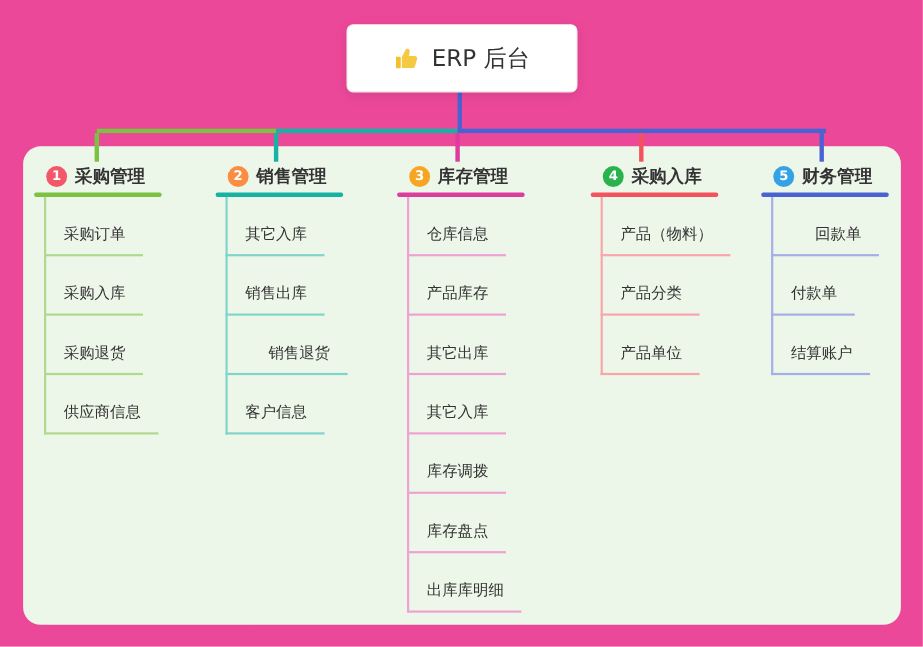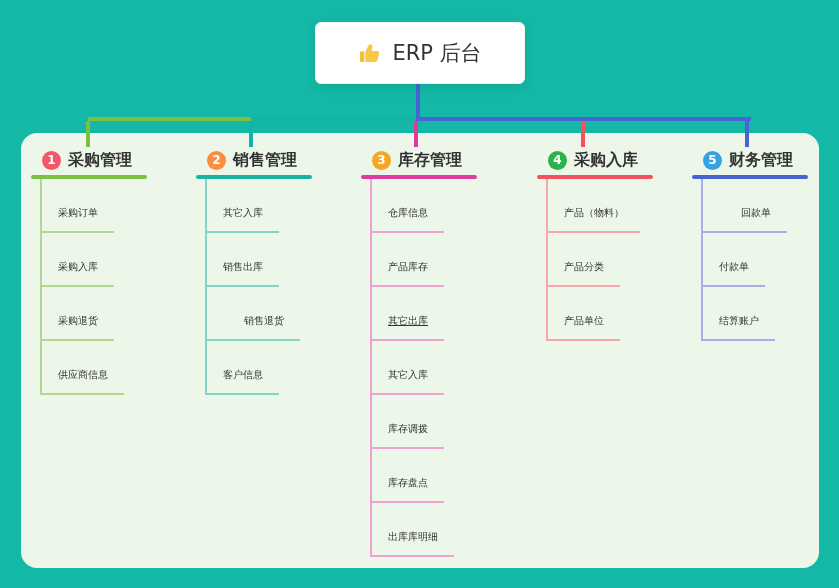--- a/index.html
+++ b/index.html
@@ -1,17 +1,17 @@
 <!DOCTYPE html>
 <html><head>
 <meta charset="utf-8">
 <style>
   html,body{margin:0;padding:0;background:#ffffff;}
   .canvas{
-    position:relative;width:839px;height:588px;background:#14b8a6;overflow:hidden;
+    position:relative;width:839px;height:588px;background:#ec4899;overflow:hidden;
     font-family:"DejaVu Sans","Liberation Sans",sans-serif;color:#333;
   }
   .panel{
     position:absolute;left:21px;top:133px;width:798px;height:435px;
     background:#edf7e9;border-radius:16px;
   }
   .ln{position:absolute;}
   .root-card{
     position:absolute;left:315px;top:22px;width:208px;height:60px;
     background:#ffffff;border:1px solid #f1f1f1;border-radius:6px;
@@ -24,21 +24,21 @@
     position:absolute;display:flex;align-items:center;gap:7px;height:22px;
     font-size:16px;font-weight:600;color:#333;cursor:pointer;white-space:nowrap;
   }
   .badge{
     width:19px;height:19px;border-radius:50%;color:#fff;flex:0 0 19px;
     font-size:12px;font-weight:700;display:flex;align-items:center;justify-content:center;
   }
   .underline{position:absolute;height:4px;border-radius:2px;}
   .vline{position:absolute;width:2px;}
   .child{
-    position:absolute;font-size:10px;line-height:20px;color:#333;
+    position:absolute;font-size:14px;line-height:20px;color:#333;
     padding:0 16px 8px 18px;border-bottom:2px solid;white-space:nowrap;cursor:pointer;
   }
 </style>
 </head>
 <body>
 
 <div class="canvas">
   <div class="panel"></div>
 
   <div id="connectors">
@@ -90,21 +90,21 @@
       </div>
       <div>
         <div class="branch-title" style="left: 372px; top: 149px;">
           <span class="badge" style="background: rgb(246, 166, 35);">3</span>
           <span>库存管理</span>
         </div>
         <div class="underline" style="left: 361px; top: 175px; width: 116px; background: rgb(221, 59, 158);"></div>
         <div class="vline" style="left: 370px; top: 179px; height: 378px; background: rgb(239, 162, 209);"></div>
         <div class="child" style="left: 370px; top: 203px; border-bottom-color: rgb(239, 162, 209);">仓库信息</div>
         <div class="child" style="left: 370px; top: 257px; border-bottom-color: rgb(239, 162, 209);">产品库存</div>
-        <div class="child" style="left: 370px; top: 311px; border-bottom-color: rgb(239, 162, 209); text-decoration: underline;">其它出库</div>
+        <div class="child" style="left: 370px; top: 311px; border-bottom-color: rgb(239, 162, 209);">其它出库</div>
         <div class="child" style="left: 370px; top: 365px; border-bottom-color: rgb(239, 162, 209);">其它入库</div>
         <div class="child" style="left: 370px; top: 419px; border-bottom-color: rgb(239, 162, 209);">库存调拨</div>
         <div class="child" style="left: 370px; top: 473px; border-bottom-color: rgb(239, 162, 209);">库存盘点</div>
         <div class="child" style="left: 370px; top: 527px; border-bottom-color: rgb(239, 162, 209);">出库库明细</div>
       </div>
       <div>
         <div class="branch-title" style="left: 548px; top: 149px;">
           <span class="badge" style="background: rgb(41, 178, 78);">4</span>
           <span>采购入库</span>
         </div>

